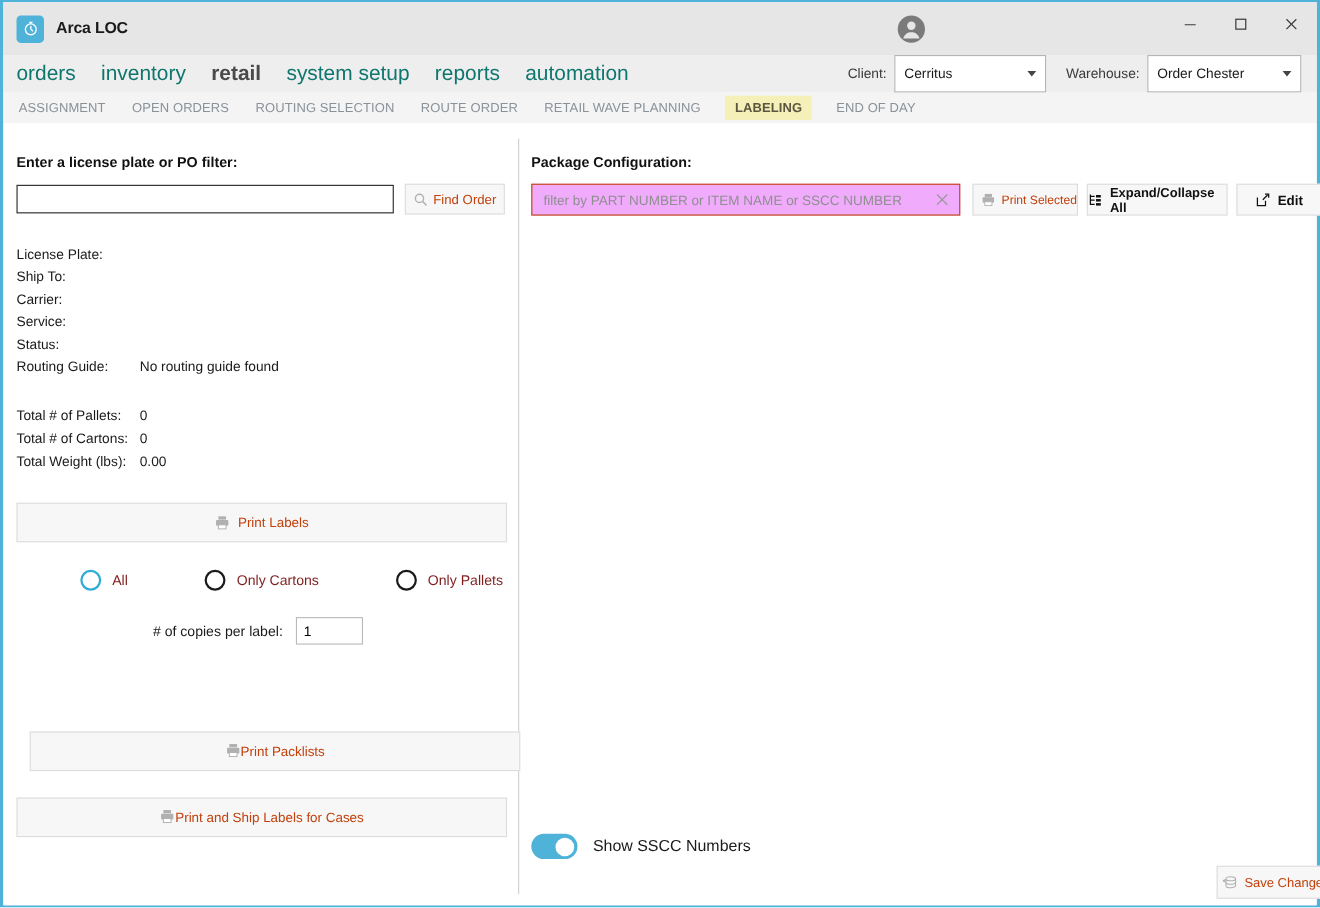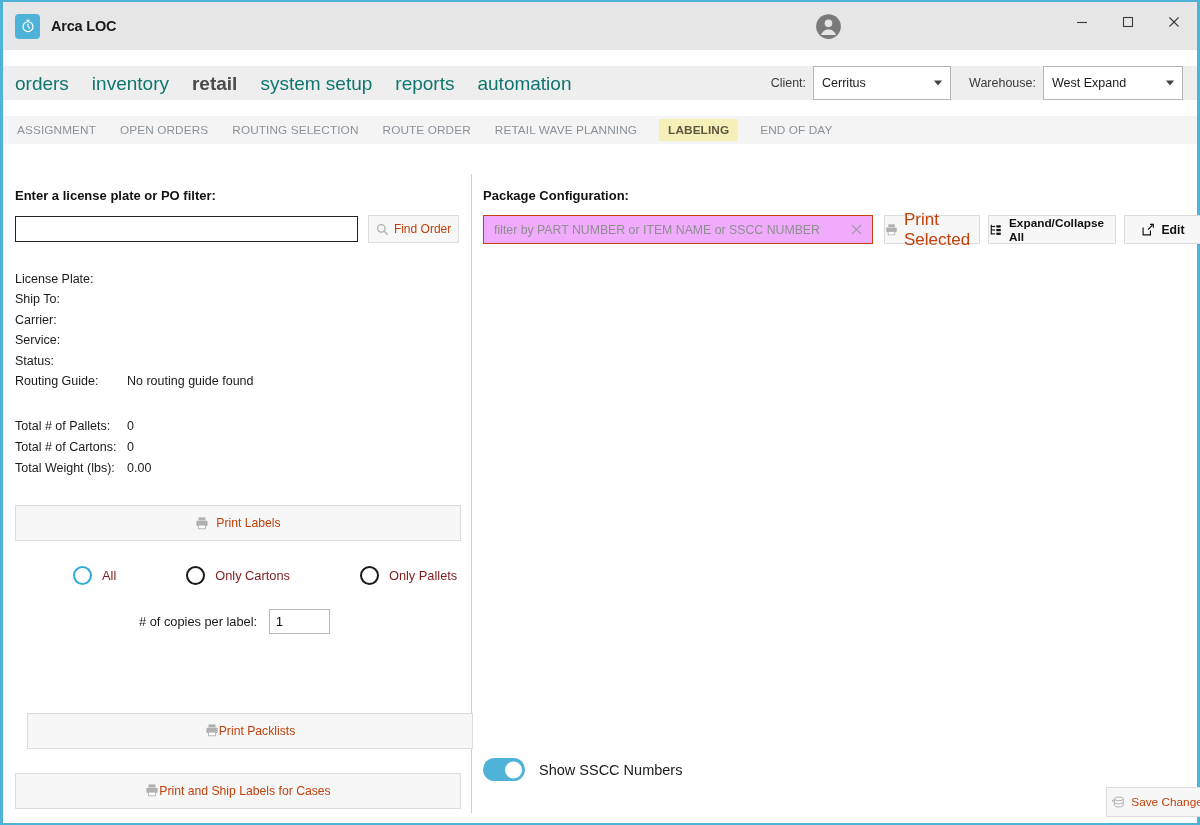--- a/index.html
+++ b/index.html
@@ -12,21 +12,20 @@
   #app {
     position: relative;
     width: 1200px; height: 825px;
     border-left: 3px solid #4fb3d9;
     border-right: 3px solid #4fb3d9;
     border-top: 2px solid #4fb3d9;
     border-bottom: 2px solid #4fb3d9;
     background: #ffffff;
     display: flex;
     flex-direction: column;
-    gap: 16px;
   }
 
   
   .titlebar {
     height: 48px;
     background: #e6e6e6;
     display: flex;
     align-items: center;
     position: relative;
     flex: 0 0 auto;
@@ -289,21 +288,21 @@
     flex: 1 1 auto;
     border: none; outline: none;
     font-family: "Liberation Sans", sans-serif;
     font-size: 12.3px;
     color: #1a1a1a;
     background: transparent;
   }
   .filter-input::placeholder { color: #8f8f8f; }
   .clear-x { margin-left: 6px; display:flex; cursor:pointer; }
 
-  .btn-print-sel { margin-left: 11px; width: 96px; height: 29px; font-size: 17px; justify-content: flex-end; }
+  .btn-print-sel { margin-left: 11px; width: 96px; height: 29px; font-size: 11px; justify-content: flex-end; }
   .btn-expand { margin-left: 8px; width: 128px; height: 29px; font-size: 11.8px; font-weight: bold; color:#111; }
   .btn-edit { margin-left: 8px; width: 78px; height: 29px; font-size: 12.2px; font-weight: bold; color:#111; }
   .btn-print-sel .ico, .btn-expand .ico, .btn-edit .ico { margin-right: 6px; display:flex; }
 
   .pkg-area { flex: 1 1 auto; }
 
   .toggle-row {
     position: absolute;
     left: 12px; bottom: 42px;
     display: flex; align-items: center;
@@ -388,21 +387,21 @@
     <div class="nav-item">automation</div>
 
     <div class="client-area">
       <span class="client-label">Client:</span>
       <div class="dropdown dd-client">
         <span>Cerritus</span>
         <span class="caret"></span>
       </div>
       <span class="client-label">Warehouse:</span>
       <div class="dropdown dd-wh">
-        <span>West Expand</span>
+        <span>Order Chester</span>
         <span class="caret"></span>
       </div>
     </div>
   </div>
 
   <div class="subnav">
     <div class="sub-item">ASSIGNMENT</div>
     <div class="sub-item">OPEN ORDERS</div>
     <div class="sub-item">ROUTING SELECTION</div>
     <div class="sub-item">ROUTE ORDER</div>

